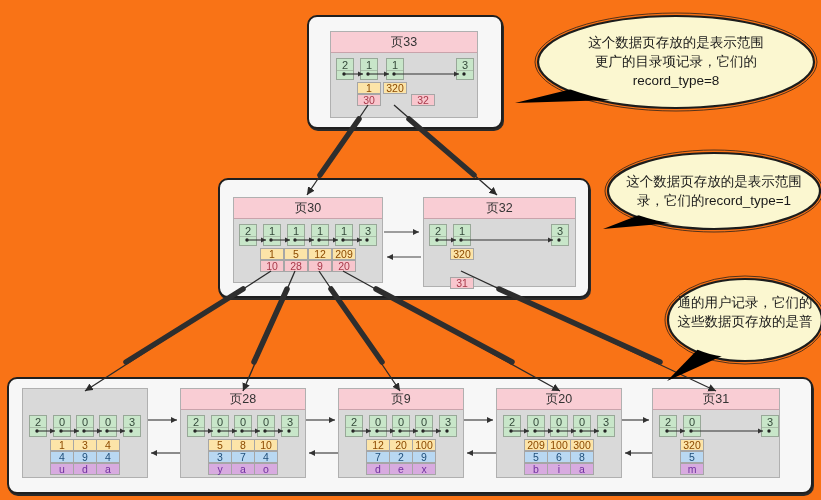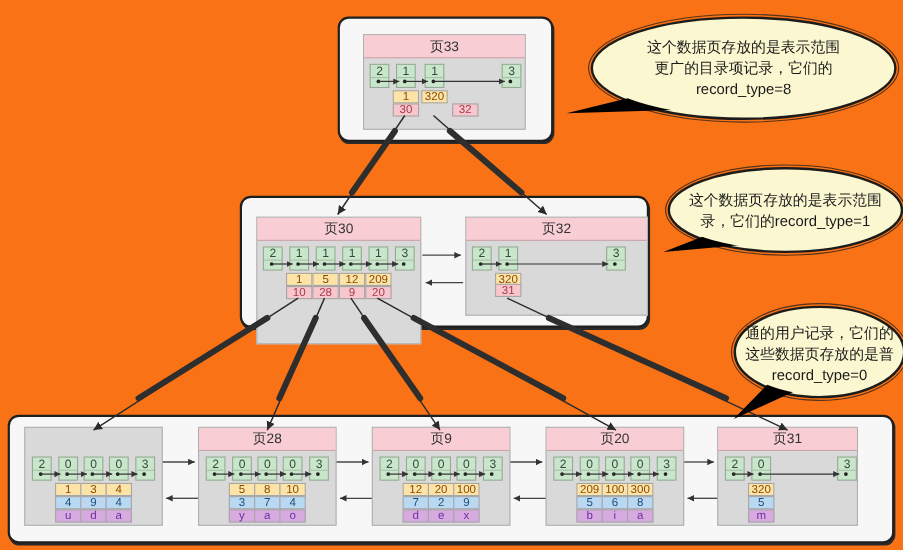--- a/index.html
+++ b/index.html
@@ -49,45 +49,45 @@
     <div class="gcell" style="left:5px;top:26px;">2</div>
     <div class="gcell" style="left:29px;top:26px;">1</div>
     <div class="gcell" style="left:55px;top:26px;">1</div>
     <div class="gcell" style="left:125px;top:26px;">3</div>
     <div class="scell o" style="left:26px;top:50px;">1</div>
     <div class="scell pk" style="left:26px;top:62px;">30</div>
     <div class="scell o" style="left:52px;top:50px;">320</div>
     <div class="scell pk" style="left:52px;top:62px;margin-left:28px;">32</div>
   </div>
 
-  <div class="page" style="left:233px;top:197px;width:150px;height:116px;">
+  <div class="page" style="left:233px;top:197px;width:150px;height:86px;">
     <div class="phead">页30</div>
     <div class="gcell" style="left:5px;top:26px;">2</div>
     <div class="gcell" style="left:29px;top:26px;">1</div>
     <div class="gcell" style="left:53px;top:26px;">1</div>
     <div class="gcell" style="left:77px;top:26px;">1</div>
     <div class="gcell" style="left:101px;top:26px;">1</div>
     <div class="gcell" style="left:125px;top:26px;">3</div>
     <div class="scell o" style="left:26px;top:50px;">1</div>
     <div class="scell pk" style="left:26px;top:62px;">10</div>
     <div class="scell o" style="left:50px;top:50px;">5</div>
     <div class="scell pk" style="left:50px;top:62px;">28</div>
     <div class="scell o" style="left:74px;top:50px;">12</div>
     <div class="scell pk" style="left:74px;top:62px;">9</div>
     <div class="scell o" style="left:98px;top:50px;">209</div>
     <div class="scell pk" style="left:98px;top:62px;">20</div>
   </div>
 
-  <div class="page" style="left:423px;top:197px;width:166px;height:90px;padding-left:25px;">
+  <div class="page" style="left:423px;top:197px;width:153px;height:90px;padding-left:25px;">
     <div class="phead">页32</div>
     <div class="gcell" style="left:5px;top:26px;">2</div>
     <div class="gcell" style="left:29px;top:26px;">1</div>
     <div class="gcell" style="left:127px;top:26px;">3</div>
     <div class="scell o" style="left:26px;top:50px;">320</div>
-    <div class="scell pk" style="left:26px;top:60px;">31</div>
+    <div class="scell pk" style="left:26px;top:79px;">31</div>
   </div>
 
   <div class="page" style="left:22px;top:388px;width:126px;height:90px;">
     <div class="gcell" style="left:6px;top:26px;">2</div>
     <div class="gcell" style="left:30px;top:26px;">0</div>
     <div class="gcell" style="left:53px;top:26px;">0</div>
     <div class="gcell" style="left:76px;top:26px;">0</div>
     <div class="gcell" style="left:100px;top:26px;">3</div>
     <div class="scell o" style="left:27px;top:50px;">1</div>
     <div class="scell bl" style="left:27px;top:62px;">4</div>
@@ -299,16 +299,15 @@
     <div>更广的目录项记录，它们的</div>
     <div>record_type=8</div>
   </div>
   <div class="btext" style="left:616px;top:172px;width:196px;">
     <div>这个数据页存放的是表示范围</div>
     <div>录，它们的record_type=1</div>
   </div>
   <div class="btext" style="left:674px;top:293px;width:142px;">
     <div>通的用户记录，它们的</div>
     <div>这些数据页存放的是普</div>
-    <div>record_type=0</div>
   </div>
 
 </div>
 
 </body></html>

